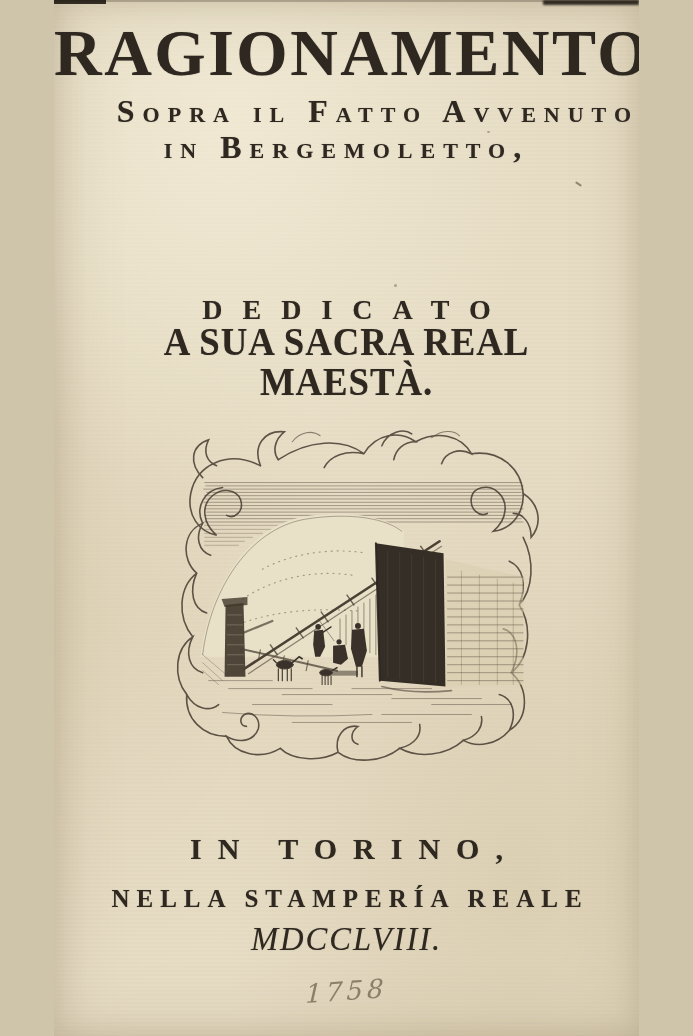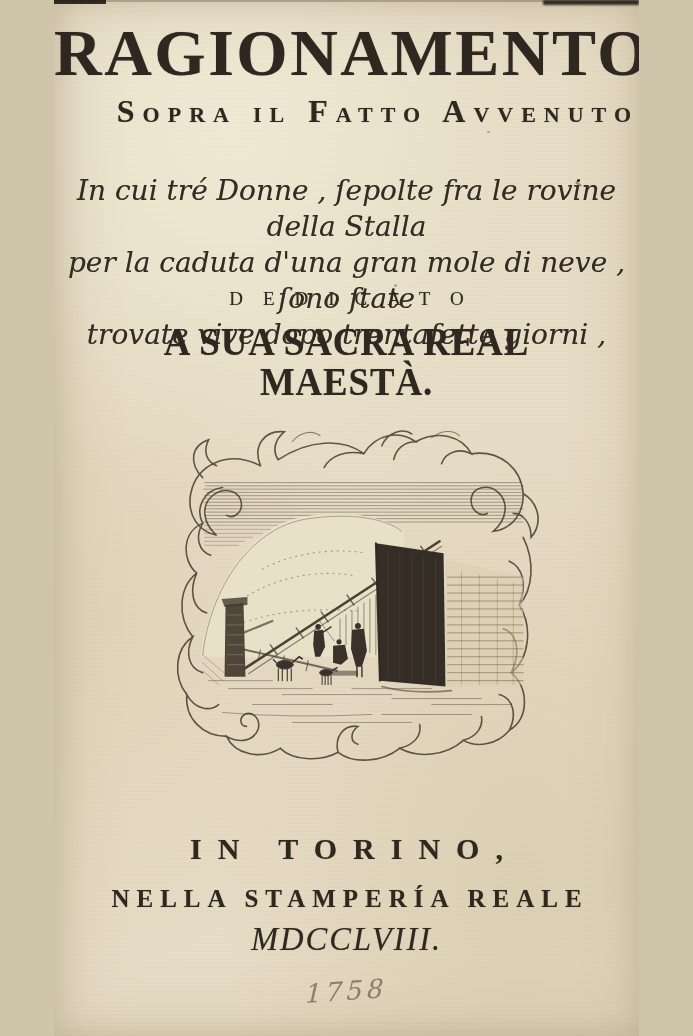--- a/index.html
+++ b/index.html
@@ -17,21 +17,21 @@
     color:#2d2720;
   }
   .abs{position:absolute;left:0;right:0;text-align:center;line-height:1;}
   .ink{color:#2e2821;text-shadow:0 0 1px rgba(46,40,33,.35);}
 
   .main-title{top:20px;font-size:66px;font-weight:700;letter-spacing:2.5px;}
   .subtitle{font-variant:small-caps;font-weight:700;font-size:32px;letter-spacing:8px;}
   .subtitle.l1{top:95px;text-align:right;}
   .subtitle.l2{top:131px;}
   .argument{top:173px;font-style:italic;font-size:28px;line-height:36px;font-family:"DejaVu Serif","Liberation Serif",serif;color:#332c24;text-shadow:0 0 .5px rgba(51,44,36,.4);}
-  .dedicato{top:289px;font-size:19px;font-weight:400;letter-spacing:20px;}
+  .dedicato{top:296px;font-size:28px;font-weight:700;letter-spacing:20px;}
   .dedicato span{margin-right:-20px;}
   .maesta{top:322px;font-size:40px;font-weight:700;letter-spacing:1px;transform:scaleX(.92);}
   .torino{top:834px;font-size:30px;font-weight:700;letter-spacing:16px;}
   .torino span{margin-right:-16px;}
   .stamperia{top:886px;font-size:25px;font-weight:700;letter-spacing:7px;}
   .stamperia span{margin-right:-7px;}
   .roman{top:922px;font-size:34px;font-style:italic;letter-spacing:2px;transform:scaleX(.96);}
   .pencil{top:978px;font-size:26px;font-style:italic;letter-spacing:4px;color:#8b7f69;text-shadow:none;transform:rotate(-4deg) skewX(-6deg);font-family:"DejaVu Serif",serif;}
 
   .engraving{position:absolute;top:419px;left:50%;transform:translateX(-50%);}
@@ -54,26 +54,22 @@
   <div class="edge-tl"></div>
   <div class="edge-tr"></div>
   <div class="speck s1"></div>
   <div class="speck s2"></div>
   <div class="speck s3"></div>
   <div class="speck s4"></div>
 
   <div class="abs ink main-title">RAGIONAMENTO</div>
 
   <div class="abs ink subtitle l1">Sopra il Fatto Avvenuto</div>
+  <div class="abs ink subtitle l2">in Bergemoletto,</div>
 
-  <div class="abs argument">
-    <div>In cui tré Donne , ſepolte fra le rovine della Stalla</div>
-    <div>per la caduta d'una gran mole di neve , ſono ſtate</div>
-    <div>trovate vive dopo trentaſette giorni ,</div>
-  </div>
 
   <div class="abs ink dedicato">
     <span>DEDICATO</span>
   </div>
 
   <div class="abs ink maesta">A SUA SACRA REAL MAESTÀ.</div>
 
   <svg class="engraving" width="428" height="366" viewBox="0 0 430 366" aria-hidden="true">
 
     <g stroke="#4b4135" fill="none" stroke-width="1.6" stroke-linecap="round" opacity="0.88">

